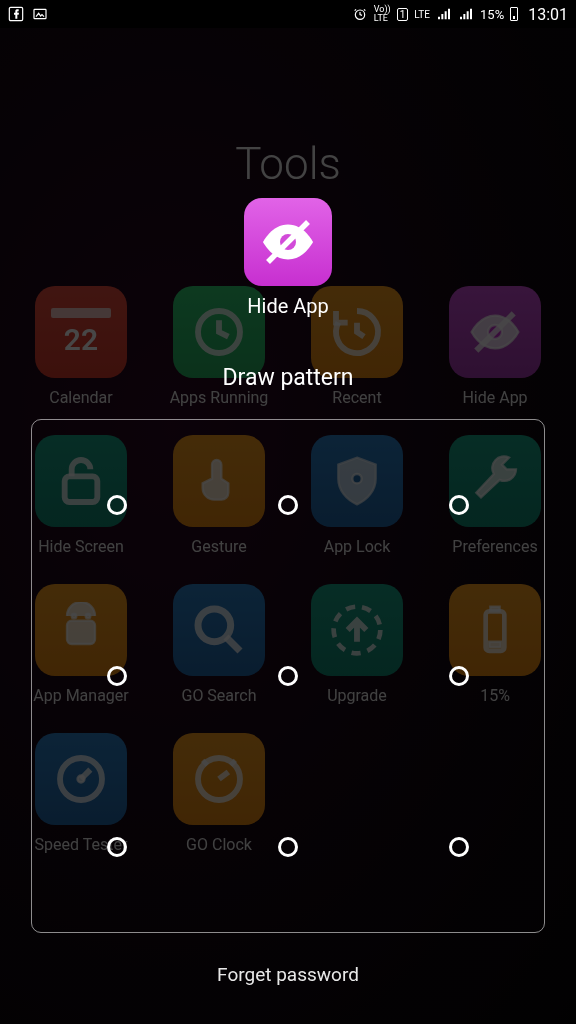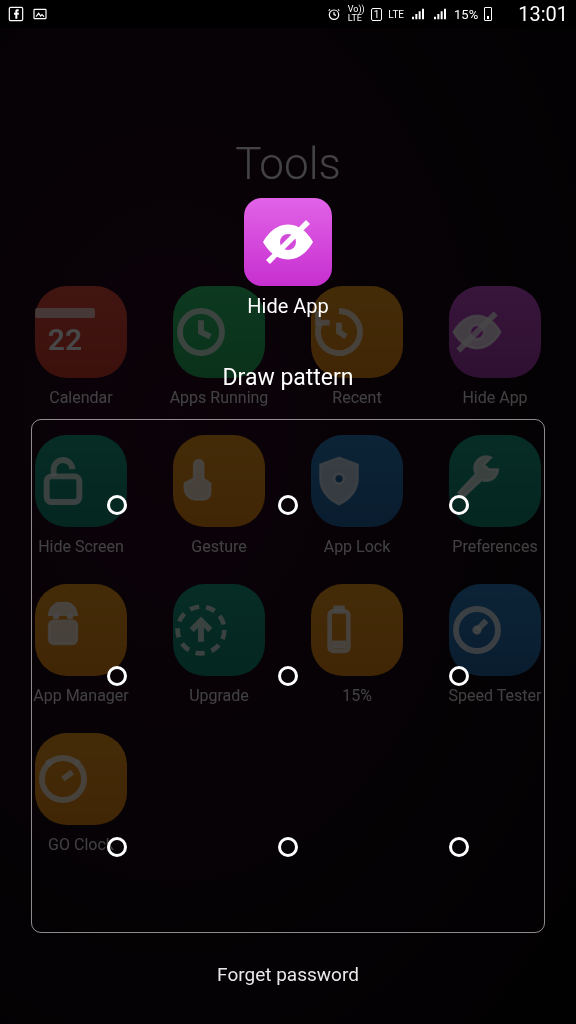--- a/index.html
+++ b/index.html
@@ -16,21 +16,21 @@
   
   .bg-layer {
     position: absolute; inset: 28px 0 0 0;
     background: radial-gradient(ellipse at 30% 40%, #2a0820 0%, #160614 45%, #050505 100%);
     padding: 110px 18px 0 18px;
     filter: brightness(0.28);
   }
   .bg-title { text-align: center; font-size: 44px; color: #eee; font-weight: 300; margin-bottom: 96px; }
   .app-grid { display: grid; grid-template-columns: repeat(4, 1fr); gap: 28px 12px; }
   .app { display: flex; flex-direction: column; align-items: center; gap: 10px; }
-  .app-ic { width: 92px; height: 92px; border-radius: 32px; display: flex; align-items: center; justify-content: flex-start; }
+  .app-ic { width: 92px; height: 92px; border-radius: 20px; display: flex; align-items: center; justify-content: center; }
   .app-lbl { color: #e8e8e8; font-size: 16px; white-space: nowrap; }
   .ic-orange { background: linear-gradient(#f39b1e, #e68710); }
   .ic-red    { background: linear-gradient(#e74c3c, #d6392a); }
   .ic-green  { background: linear-gradient(#2ecc71, #25b060); }
   .ic-teal   { background: linear-gradient(#16a085, #108973); }
   .ic-blue   { background: linear-gradient(#2b7fc5, #2066a7); }
   .ic-purple { background: linear-gradient(#c94bd4, #a538b0); }
   .ic-svg { width: 56px; height: 56px; fill: rgba(255,255,255,0.75); stroke: rgba(255,255,255,0.75); }
 
   
@@ -189,21 +189,21 @@
           <use href="#sym-signal"></use>
         </svg>
       </span>
     <span class="sb-ico">
         <svg viewBox="0 0 24 24" style="color:#fff">
           <use href="#sym-signal"></use>
         </svg>
       </span>
     <span class="sb-txt">15%</span>
     <span class="battery-box"></span>
-    <span class="sb-txt" style="font-size:20px; margin-left:20px">13:01</span>
+    <span class="sb-txt" style="font-size:16px; margin-left:4px">13:01</span>
   </div>
 </div>
 
 <div class="bg-layer">
   <div class="bg-title">Tools</div>
   <div class="app-grid" id="app-grid">
       <div class="app">
         <div class="app-ic ic-red">
           <div style="display:flex;flex-direction:column;align-items:center;justify-content:center">
             <div style="width:60px;height:10px;background:rgba(255,255,255,.7);border-radius:2px;margin-bottom:4px"></div>
@@ -268,20 +268,28 @@
         </div>
         <div class="app-lbl">Preferences</div>
       </div>
       <div class="app">
         <div class="app-ic ic-orange">
           <svg class="ic-svg" viewBox="0 0 24 24" style="color:rgba(255,255,255,0.8)">
             <use href="#sym-android"></use>
           </svg>
         </div>
         <div class="app-lbl">App Manager</div>
+      </div>
+      <div class="app">
+        <div class="app-ic ic-blue">
+          <svg class="ic-svg" viewBox="0 0 24 24" style="color:rgba(255,255,255,0.8)">
+            <use href="#sym-search"></use>
+          </svg>
+        </div>
+        <div class="app-lbl">GO Search</div>
       </div>
       <div class="app">
         <div class="app-ic ic-teal">
           <svg class="ic-svg" viewBox="0 0 24 24" style="color:rgba(255,255,255,0.8)">
             <use href="#sym-upgrade"></use>
           </svg>
         </div>
         <div class="app-lbl">Upgrade</div>
       </div>
       <div class="app">

